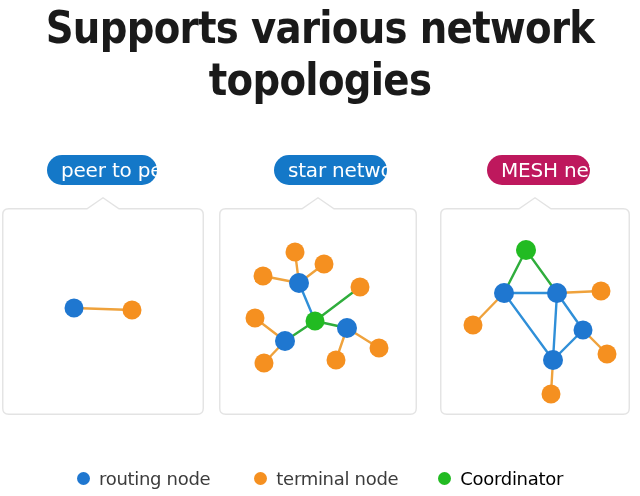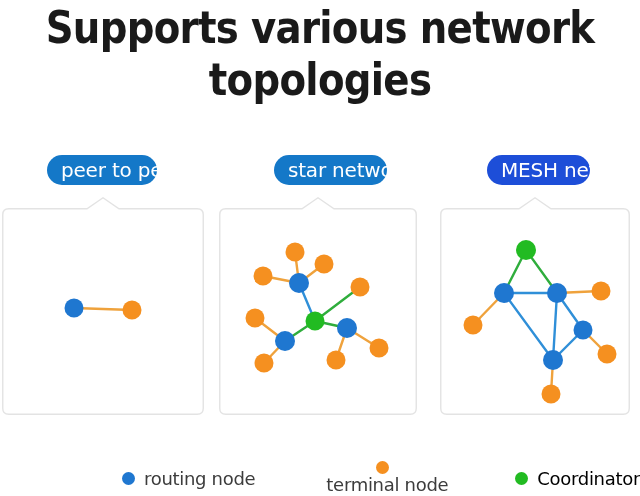--- a/index.html
+++ b/index.html
@@ -85,32 +85,31 @@
 
   
   .legend {
     position: absolute;
     left: 0;
     top: 463px;
     width: 640px;
     height: 30px;
     display: flex;
     flex-direction: row;
-    justify-content: flex-end;
+    justify-content: center;
     align-items: center;
-    gap: 27px;
   }
   .legend-item {
     display: flex;
     flex-direction: row;
     align-items: center;
     white-space: nowrap;
   }
   #legend-item-0 { margin-right: 44px; }
-  #legend-item-1 { margin-right: 40px; flex-direction: column; }
+  #legend-item-1 { margin-right: 40px; }
   .legend-dot {
     width: 13px;
     height: 13px;
     border-radius: 50%;
     margin-right: 9px;
     flex: 0 0 auto;
   }
   .legend-label {
     font-family: "DejaVu Sans", sans-serif;
     font-size: 18px;
@@ -120,21 +119,21 @@
 </style>
 </head>
 <body>
 
 <div id="page">
 
   <div class="title" style="color: rgb(26, 26, 26);">Supports various network topologies</div>
 
   <div class="badge" id="badge-0" style="background: rgb(20, 120, 200);">peer to peer</div>
   <div class="badge" id="badge-1" style="background: rgb(20, 120, 200);">star network</div>
-  <div class="badge" id="badge-2" style="background: #1d4ed8;">MESH net</div>
+  <div class="badge" id="badge-2" style="background: #be185d;">MESH net</div>
 
   <div class="panel" id="panel-0">
     <svg class="panel-frame" viewBox="0 0 202 207" preserveAspectRatio="none">
         <path d="M 6.75 0.75 L 85 0.75 L 101 -10.25 L 117 0.75 L 195.25 0.75 Q 201.25 0.75 201.25 6.75 L 201.25 200.25 Q 201.25 206.25 195.25 206.25 L 6.75 206.25 Q 0.75 206.25 0.75 200.25 L 0.75 6.75 Q 0.75 0.75 6.75 0.75 Z" fill="none" stroke="#e3e3e3" stroke-width="1.4" stroke-linejoin="miter"></path>
       </svg>
     <svg class="panel-canvas" viewBox="0 0 202 207">
         <line x1="72" y1="100" x2="130" y2="102" stroke="#efa23c" stroke-width="2.4" stroke-linecap="round"></line>
         <circle cx="72" cy="100" r="9.5" fill="#1f77d0"></circle>
         <circle cx="130" cy="102" r="9.5" fill="#f59020"></circle>
       </svg>

